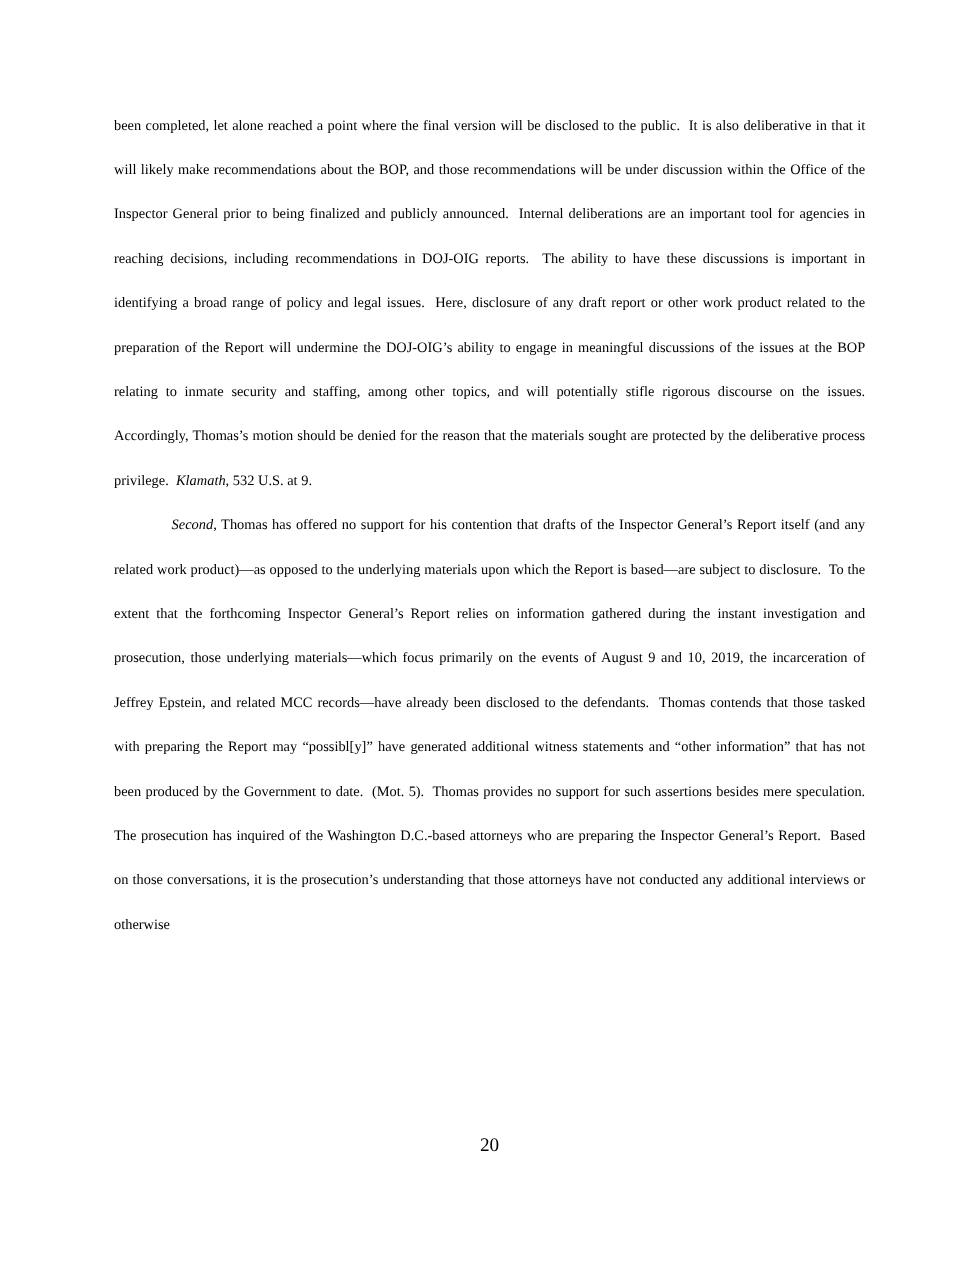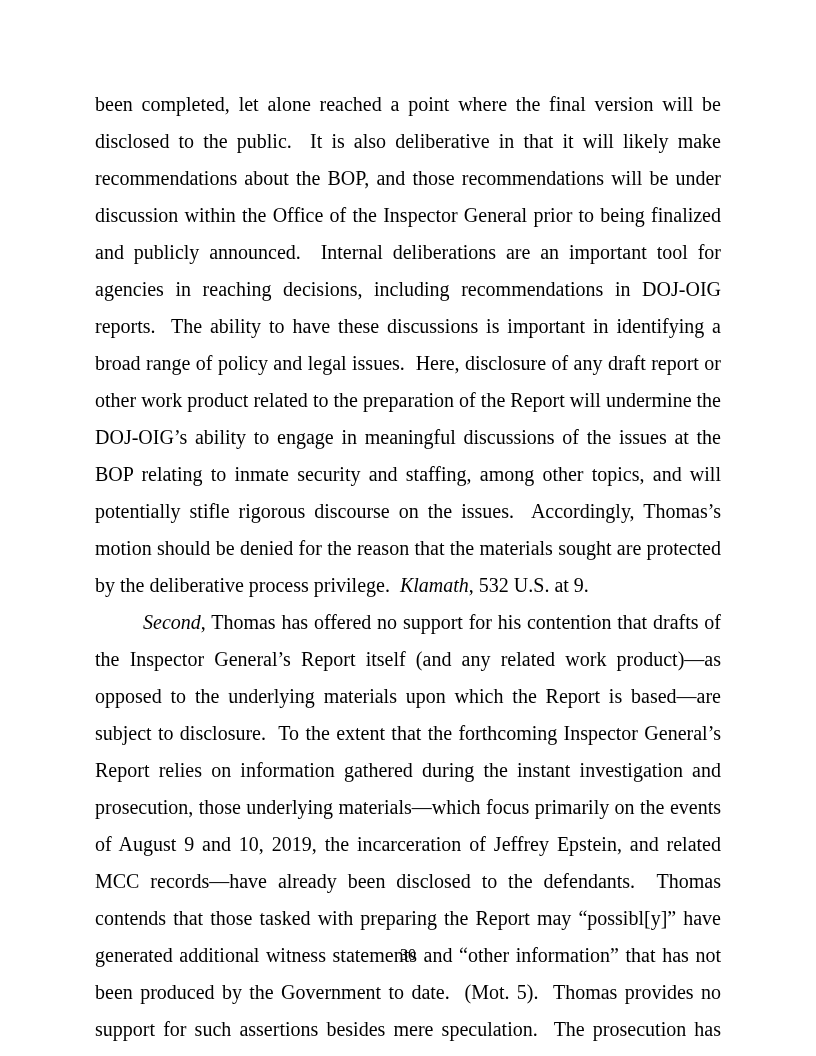--- a/index.html
+++ b/index.html
@@ -23,21 +23,21 @@
   }
   .content {
     position: absolute;
     top: 86px;
     left: 95px;
     width: 626px;
   }
   p.para {
     margin: 0;
     padding: 0;
-    font-size: 20px;
+    font-size: 12px;
     line-height: 37px;
     text-align: justify;
     white-space: pre-wrap;
     hyphens: none;
   }
   p.para.indent {
     text-indent: 48px;
   }
   .run-italic {
     font-style: italic;
@@ -53,14 +53,14 @@
   }
 </style>
 </head>
 <body>
 
 <div class="page">
   <div class="content">
       <p class="para"><span class="run-roman">been completed, let alone reached a point where the final version will be disclosed to the public.  It is also deliberative in that it will likely make recommendations about the BOP, and those recommendations will be under discussion within the Office of the Inspector General prior to being finalized and publicly announced.  Internal deliberations are an important tool for agencies in reaching decisions, including recommendations in DOJ-OIG reports.  The ability to have these discussions is important in identifying a broad range of policy and legal issues.  Here, disclosure of any draft report or other work product related to the preparation of the Report will undermine the DOJ-OIG’s ability to engage in meaningful discussions of the issues at the BOP relating to inmate security and staffing, among other topics, and will potentially stifle rigorous discourse on the issues.  Accordingly, Thomas’s motion should be denied for the reason that the materials sought are protected by the deliberative process privilege.  </span><span class="run-italic">Klamath</span><span class="run-roman">, 532 U.S. at 9.</span></p>
       <p class="para indent"><span class="run-italic">Second</span><span class="run-roman">, Thomas has offered no support for his contention that drafts of the Inspector General’s Report itself (and any related work product)—as opposed to the underlying materials upon which the Report is based—are subject to disclosure.  To the extent that the forthcoming Inspector General’s Report relies on information gathered during the instant investigation and prosecution, those underlying materials—which focus primarily on the events of August 9 and 10, 2019, the incarceration of Jeffrey Epstein, and related MCC records—have already been disclosed to the defendants.  Thomas contends that those tasked with preparing the Report may “possibl[y]” have generated additional witness statements and “other information” that has not been produced by the Government to date.  (Mot. 5).  Thomas provides no support for such assertions besides mere speculation.  The prosecution has inquired of the Washington D.C.-based attorneys who are preparing the Inspector General’s Report.  Based on those conversations, it is the prosecution’s understanding that those attorneys have not conducted any additional interviews or otherwise</span></p>
     </div>
-  <div class="page-number">30</div>
+  <div class="page-number">20</div>
 </div>
 
 </body></html>

